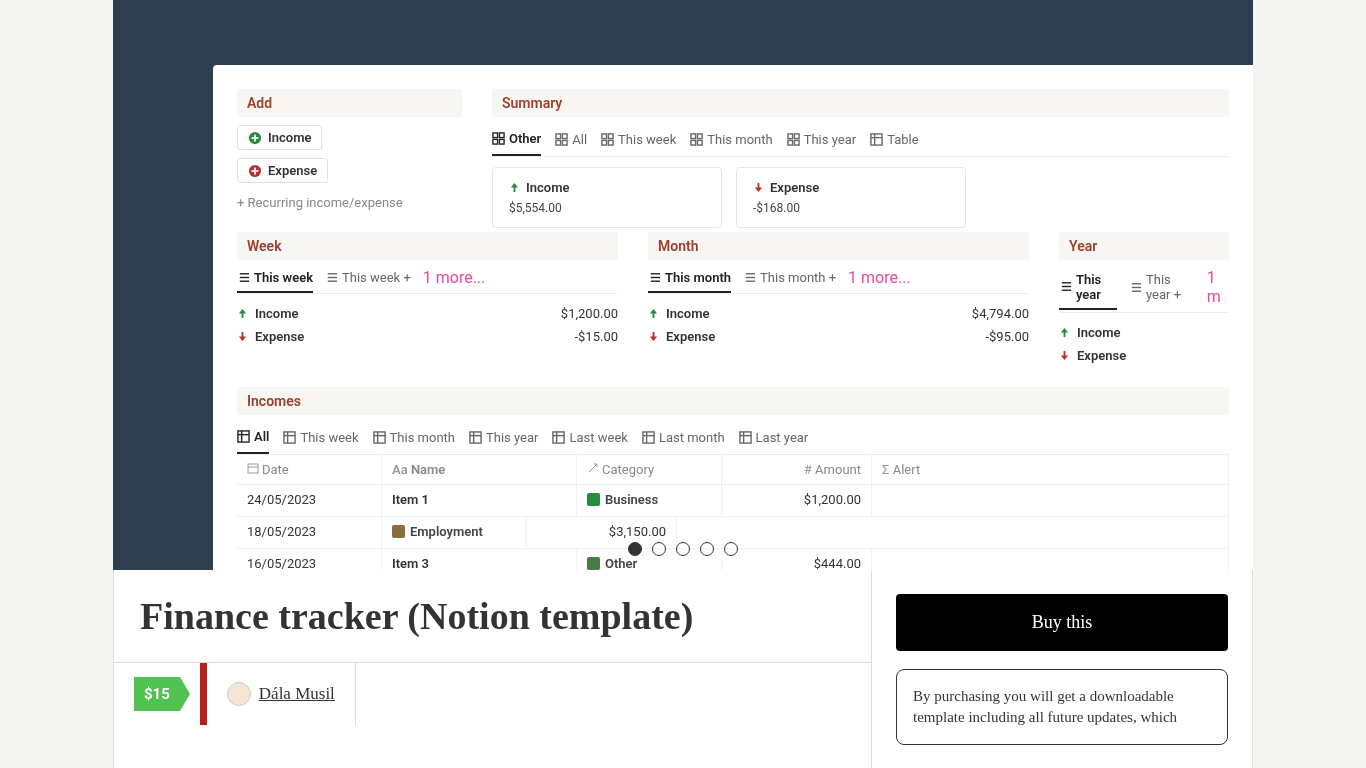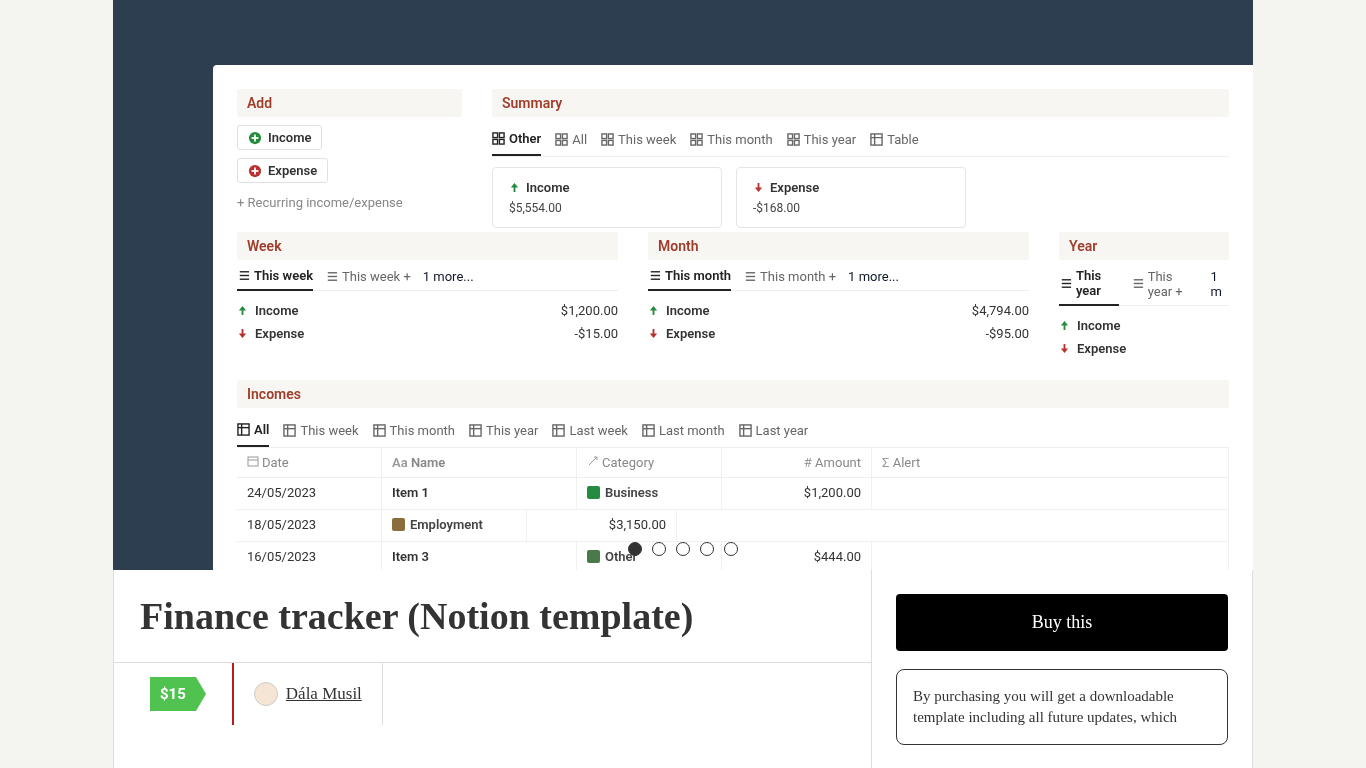--- a/index.html
+++ b/index.html
@@ -53,21 +53,21 @@
 .arrow-icon { width: 12px; height: 12px; display: inline-flex; }
 .arrow-icon svg { width: 11px; height: 11px; }
 .up-arrow { color: #258c3f; }
 .down-arrow { color: #b8312f; }
 
 .mid-row { display: flex; gap: 30px; margin-top: 4px; }
 .period-col { flex: 1; min-width: 0; }
 .period-tabs { display: flex; gap: 12px; align-items: center; font-size: 13px; color: #666; border-bottom: 1px solid #eee; padding-bottom: 6px; margin-bottom: 8px; }
 .period-tab { display: inline-flex; align-items: center; gap: 4px; cursor: pointer; }
 .period-tab.active { font-weight: 600; color: #222; border-bottom: 2px solid #222; padding-bottom: 6px; margin-bottom: -7px; }
-.more-link { color: #0f172a; font-size: 13px; }
+.more-link { color: #ec4899; font-size: 16px; }
 
 .line-row { display: flex; justify-content: space-between; align-items: center; padding: 4px 0; font-size: 13px; }
 .line-label { display: flex; align-items: center; gap: 6px; font-weight: 600; }
 .line-val { font-weight: 400; color: #333; }
 
 .incomes-sect { margin-top: 20px; }
 .table-tabs { display: flex; gap: 14px; font-size: 13px; color: #666; border-bottom: 1px solid #eee; margin-bottom: 0; }
 .tbl { width: 100%; font-size: 13px; }
 .tbl-head { display: flex; border-bottom: 1px solid #eee; color: #888; }
 .tbl-head > div, .tbl-row > div { padding: 7px 10px; border-right: 1px solid #f0f0f0; }
@@ -87,21 +87,21 @@
 
 .carousel-dots { position: absolute; bottom: 14px; left: 50%; transform: translateX(-50%); display: flex; gap: 10px; z-index: 5; }
 .dot { width: 14px; height: 14px; border-radius: 50%; border: 1.5px solid #333; background: transparent; cursor: pointer; }
 .dot.active { background: #333; }
 
 .product-area { display: flex; margin: 0 113px; border-left: 1px solid #ddd; border-right: 1px solid #ddd; background: #fff; }
 .product-left { flex: 1; border-right: 1px solid #ddd; }
 .product-right { width: 380px; padding: 24px; }
 .product-title { font-family: Georgia, serif; font-size: 38px; font-weight: 600; padding: 24px 26px; border-bottom: 1px solid #ddd; }
 .meta-row { display: flex; }
-.price-cell { padding: 14px 36px; border-right: 2px solid #b91c1c; display: flex; }
+.price-cell { padding: 14px 20px; border-right: 7px solid #b91c1c; display: flex; }
 .price-badge { background: #4fc24f; color: #fff; font-weight: 700; font-size: 15px; padding: 8px 10px; position: relative; }
 .price-badge::after {
   content: '';
   position: absolute;
   right: -10px; top: 0;
   border-top: 17px solid transparent;
   border-bottom: 17px solid transparent;
   border-left: 10px solid #4fc24f;
 }
 .author-cell { padding: 16px 20px; border-right: 1px solid #ddd; display: flex; align-items: center; gap: 8px; font-family: Georgia, serif; font-size: 17px; }

